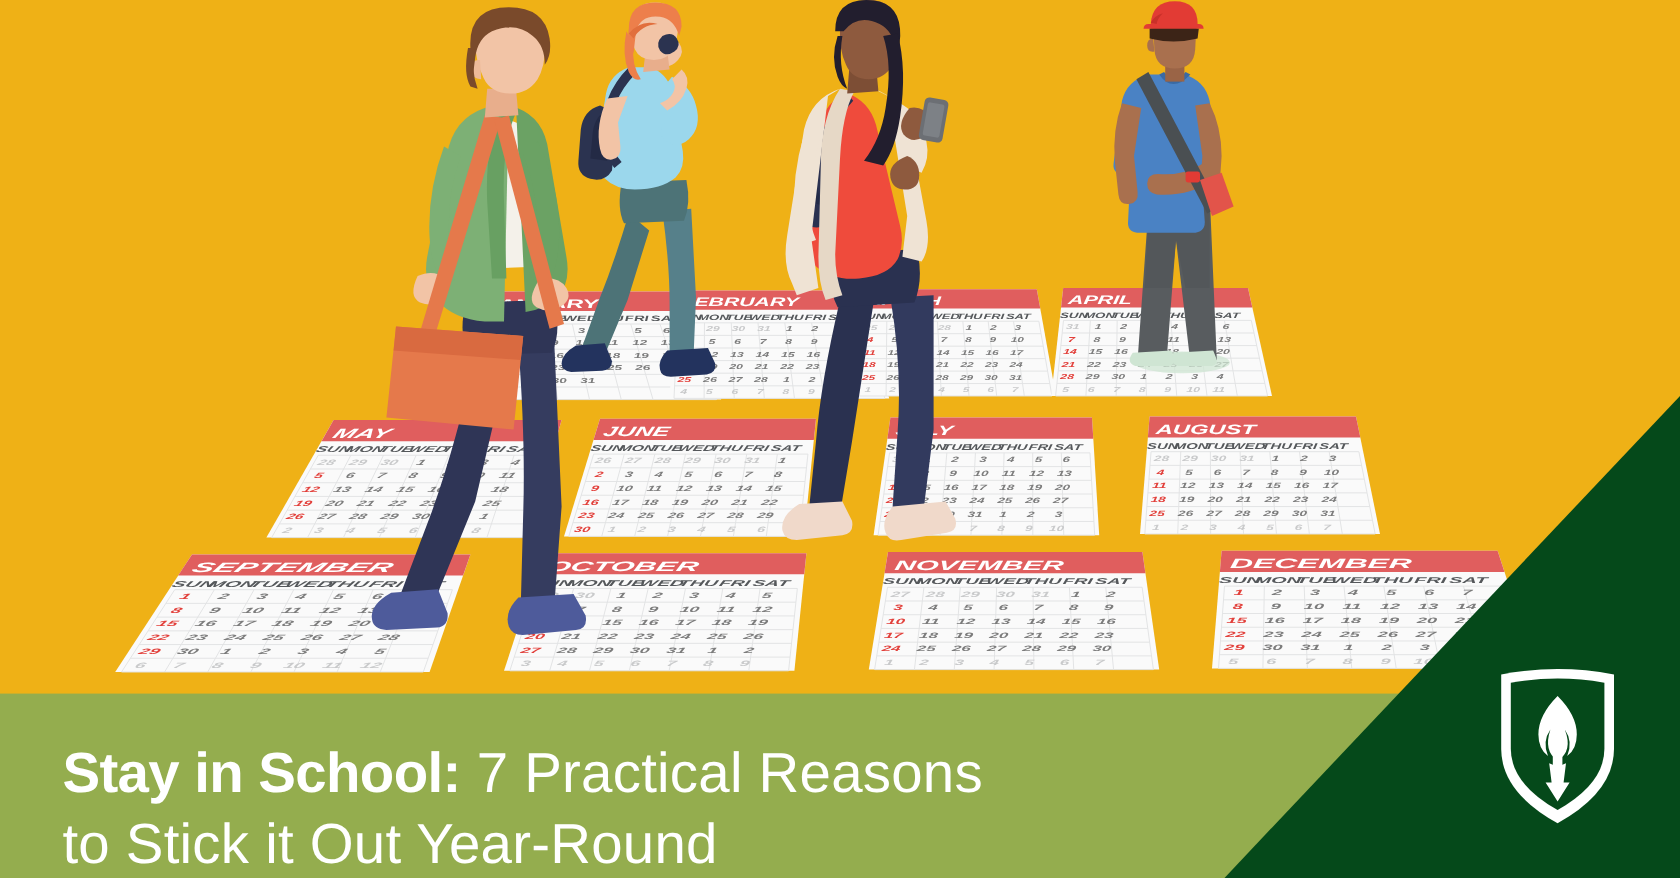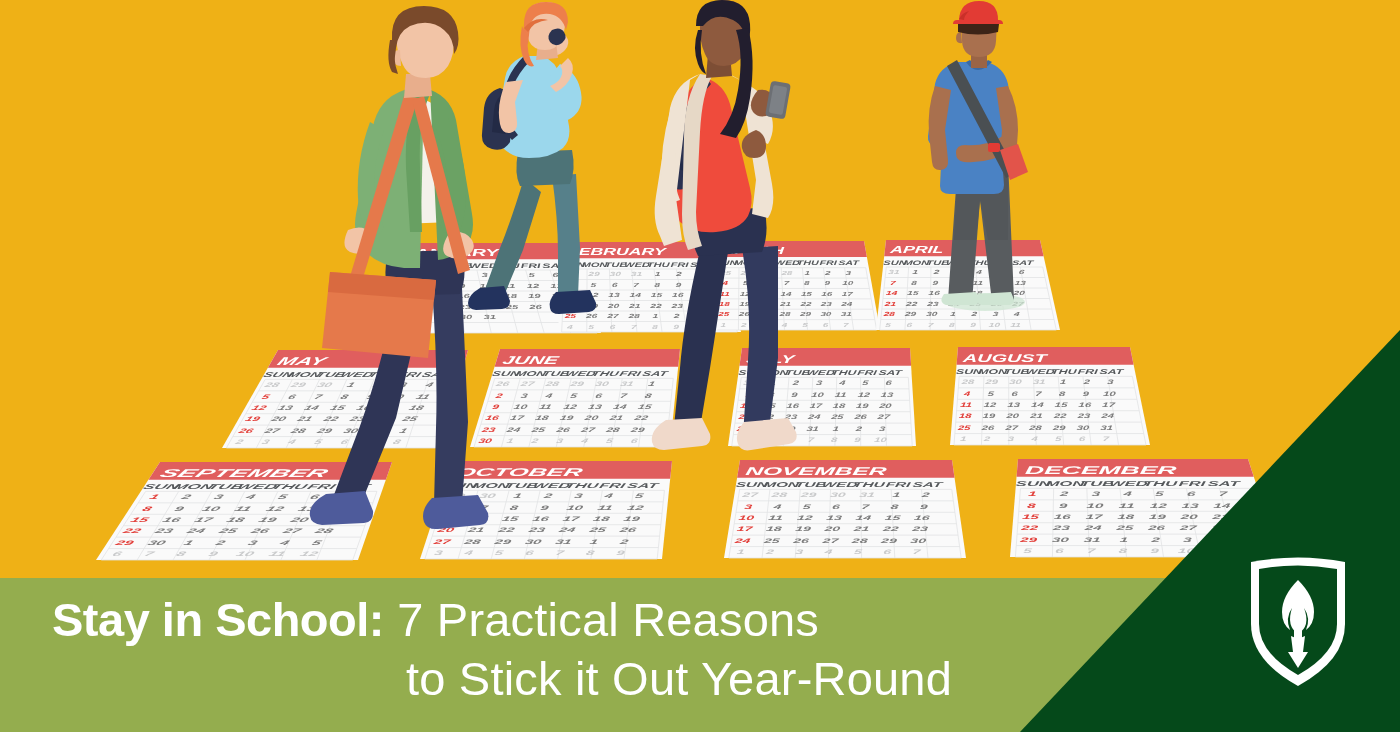--- a/index.html
+++ b/index.html
@@ -19,27 +19,27 @@
     position:absolute;left:0;top:578px;width:1400px;height:154px;
     background:#94AD4E;
   }
   #corner{
     position:absolute;right:0;top:330px;width:400px;height:402px;
     overflow:hidden;pointer-events:none;
   }
 
   
   #headline{
-    position:absolute;left:52px;top:592px;width:900px;
+    position:absolute;left:52px;top:616px;width:900px;
     color:#ffffff;line-height:1.18;
     font-family:"Liberation Sans Narrow","Liberation Sans",sans-serif;
     letter-spacing:.2px;
   }
   #headline .l1{display:block;font-size:47px;}
-  #headline .l2{display:block;font-size:47px;margin-top:4px;text-align:right;}
+  #headline .l2{display:block;font-size:47px;margin-top:4px;}
   .hl-strong{font-weight:bold;letter-spacing:-.5px;}
   .hl-light{font-weight:300;}
 
   
   #logo{position:absolute;left:1243px;top:556px;width:110px;height:134px;}
 </style>
 </head>
 <body>
 
 <div id="stage">

